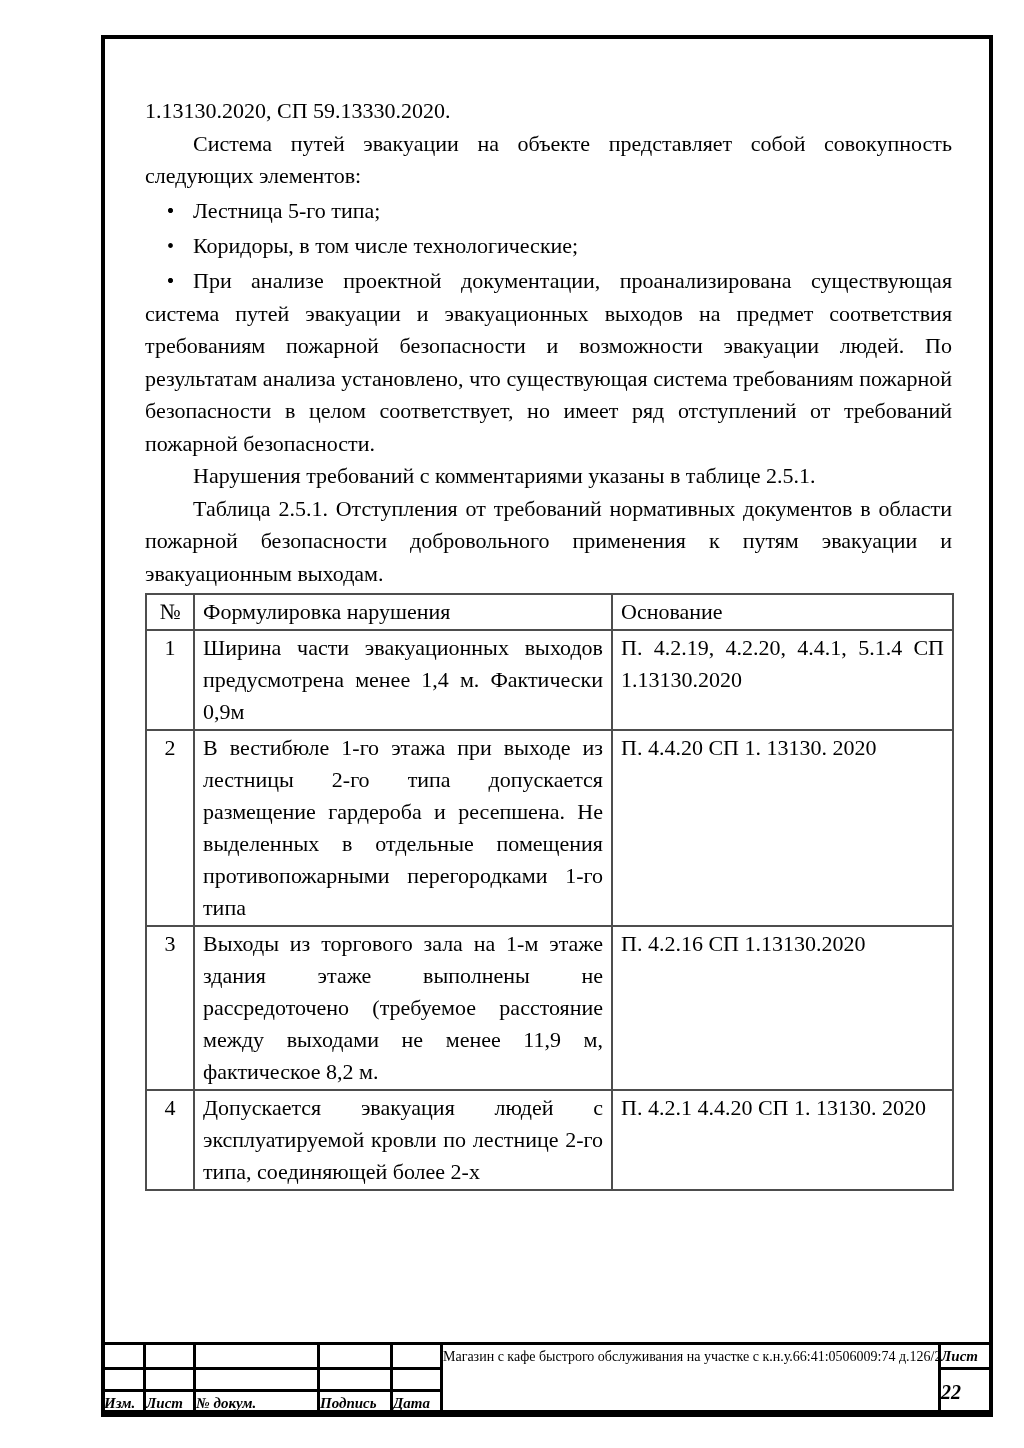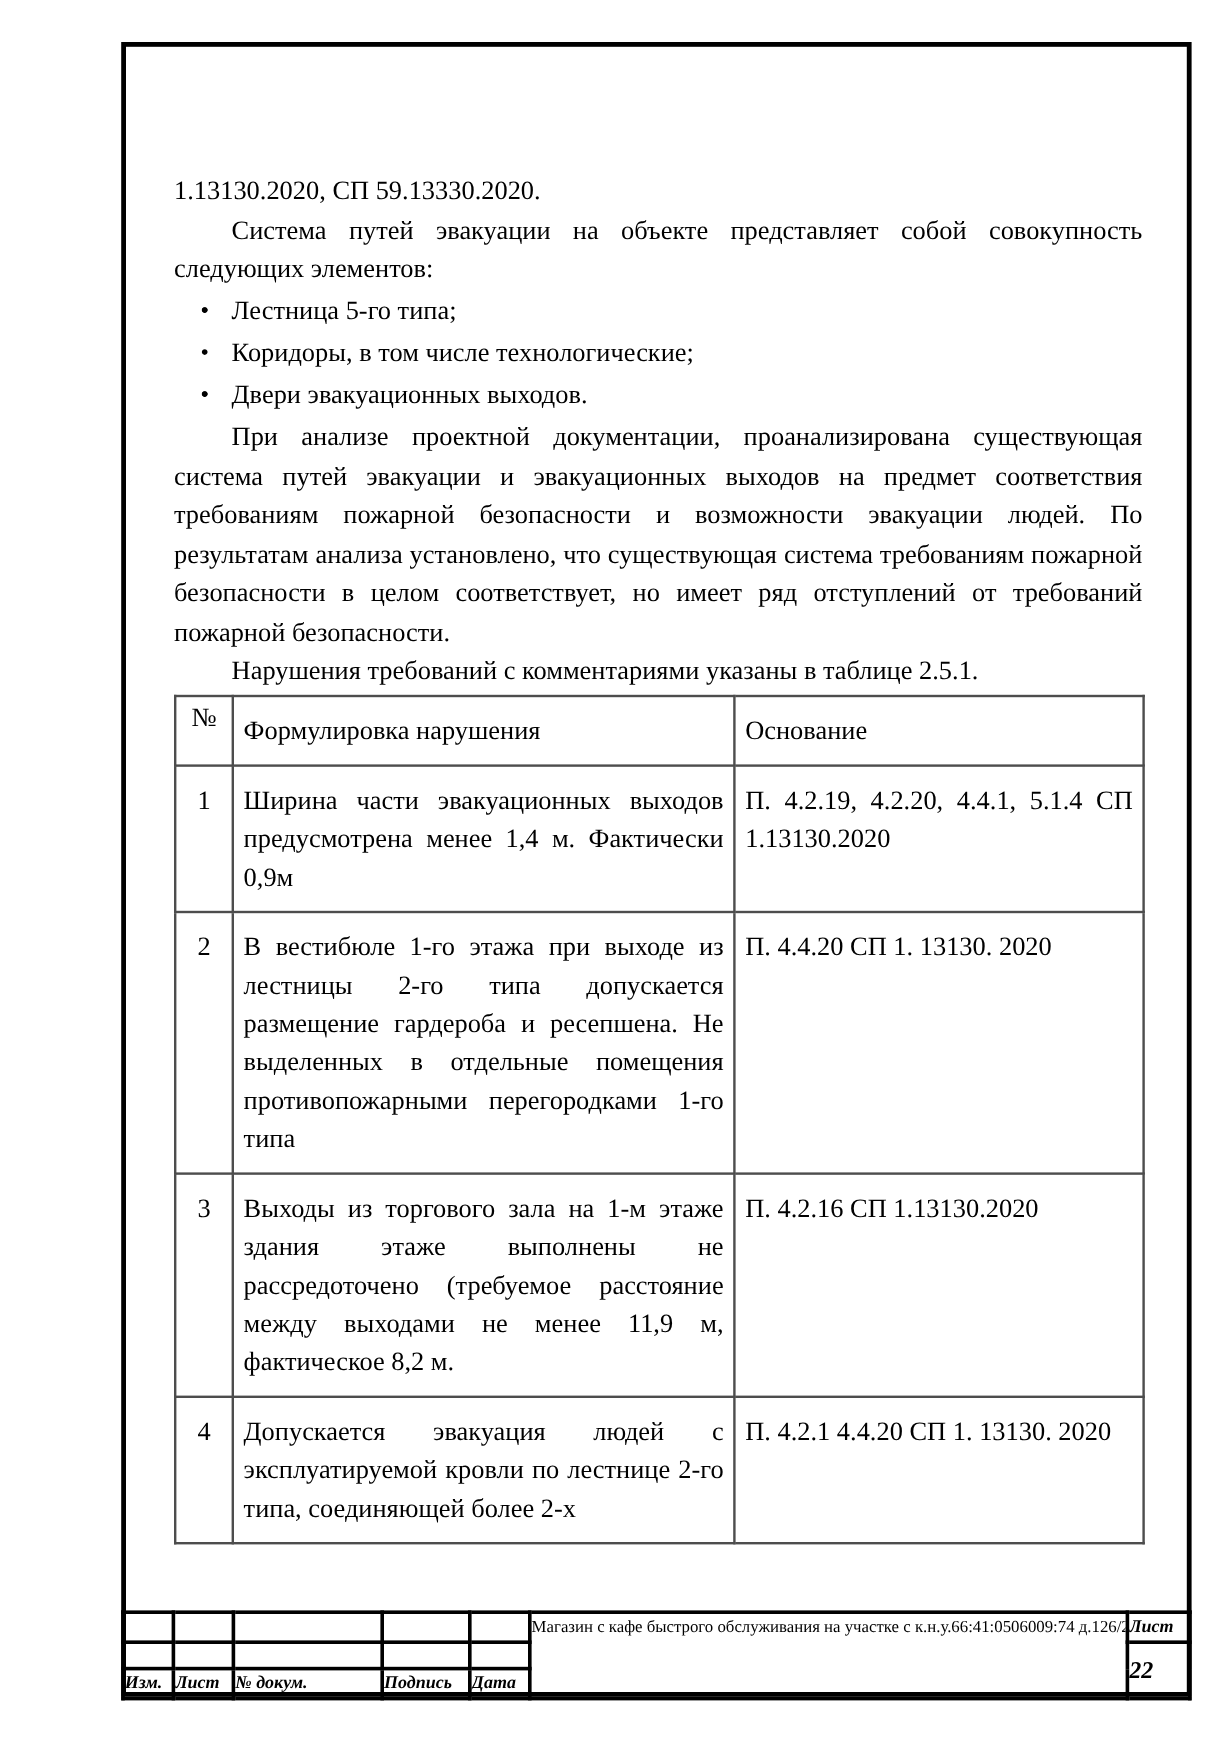--- a/index.html
+++ b/index.html
@@ -29,21 +29,20 @@
 
   
   .content {
     position: absolute;
     left: 145px;
     top: 95px;
     width: 807px;
     font-size: 22px;
     line-height: 32.5px;
     text-align: justify;
-    margin-top: 48px;
   }
   .content p {
     margin: 0;
     text-indent: 48px;
     text-align: justify;
   }
   .content p.no-indent {
     text-indent: 0;
     text-align: left;
   }
@@ -73,21 +72,21 @@
     table-layout: fixed;
     width: 807px;
     margin-top: 3px;
   }
   table.viol th, table.viol td {
     border: 2px solid #4d4d4d;
     vertical-align: top;
     font-weight: normal;
     font-size: 22px;
     line-height: 32px;
-    padding: 12px 8px;
+    padding: 1px 8px;
     box-sizing: border-box;
     overflow: hidden;
   }
   table.viol th { text-align: left; height: 34px; }
   table.viol th.th-num { text-align: center; padding: 1px 2px; }
   td.cell-num { text-align: center; padding: 1px 2px; }
   td.cell-violation { text-align: justify; }
   td.cell-basis { text-align: justify; }
   tr.row-1 td { height: 98px; }
   tr.row-2 td { height: 194px; }
@@ -150,26 +149,26 @@
     </li>
     <li>
       <span class="bullet">•</span>
       <span>Коридоры, в том числе технологические;</span>
     </li>
     <li>
       <span class="bullet">•</span>
     </li>
     <li>
       <span class="bullet">•</span>
-      <span>Двери эвакуационных выходов.</span>
     </li>
   </ul>
 
   <p>При анализе проектной документации, проанализирована существующая система путей эвакуации и эвакуационных выходов на предмет соответствия требованиям пожарной безопасности и возможности эвакуации людей. По результатам анализа установлено, что существующая система требованиям пожарной безопасности в целом соответствует, но имеет ряд отступлений от требований пожарной безопасности.</p>
   <p>Нарушения требований с комментариями указаны в таблице 2.5.1.</p>
+  <p>Таблица 2.5.1. Отступления от требований нормативных документов в области пожарной безопасности добровольного применения к путям эвакуации и эвакуационным выходам.</p>
 
   <table class="viol">
     <colgroup>
       <col style="width:48px">
       <col style="width:418px">
       <col style="width:341px">
     </colgroup>
     <tbody>
       <tr>
         <th class="th-num">№</th>

